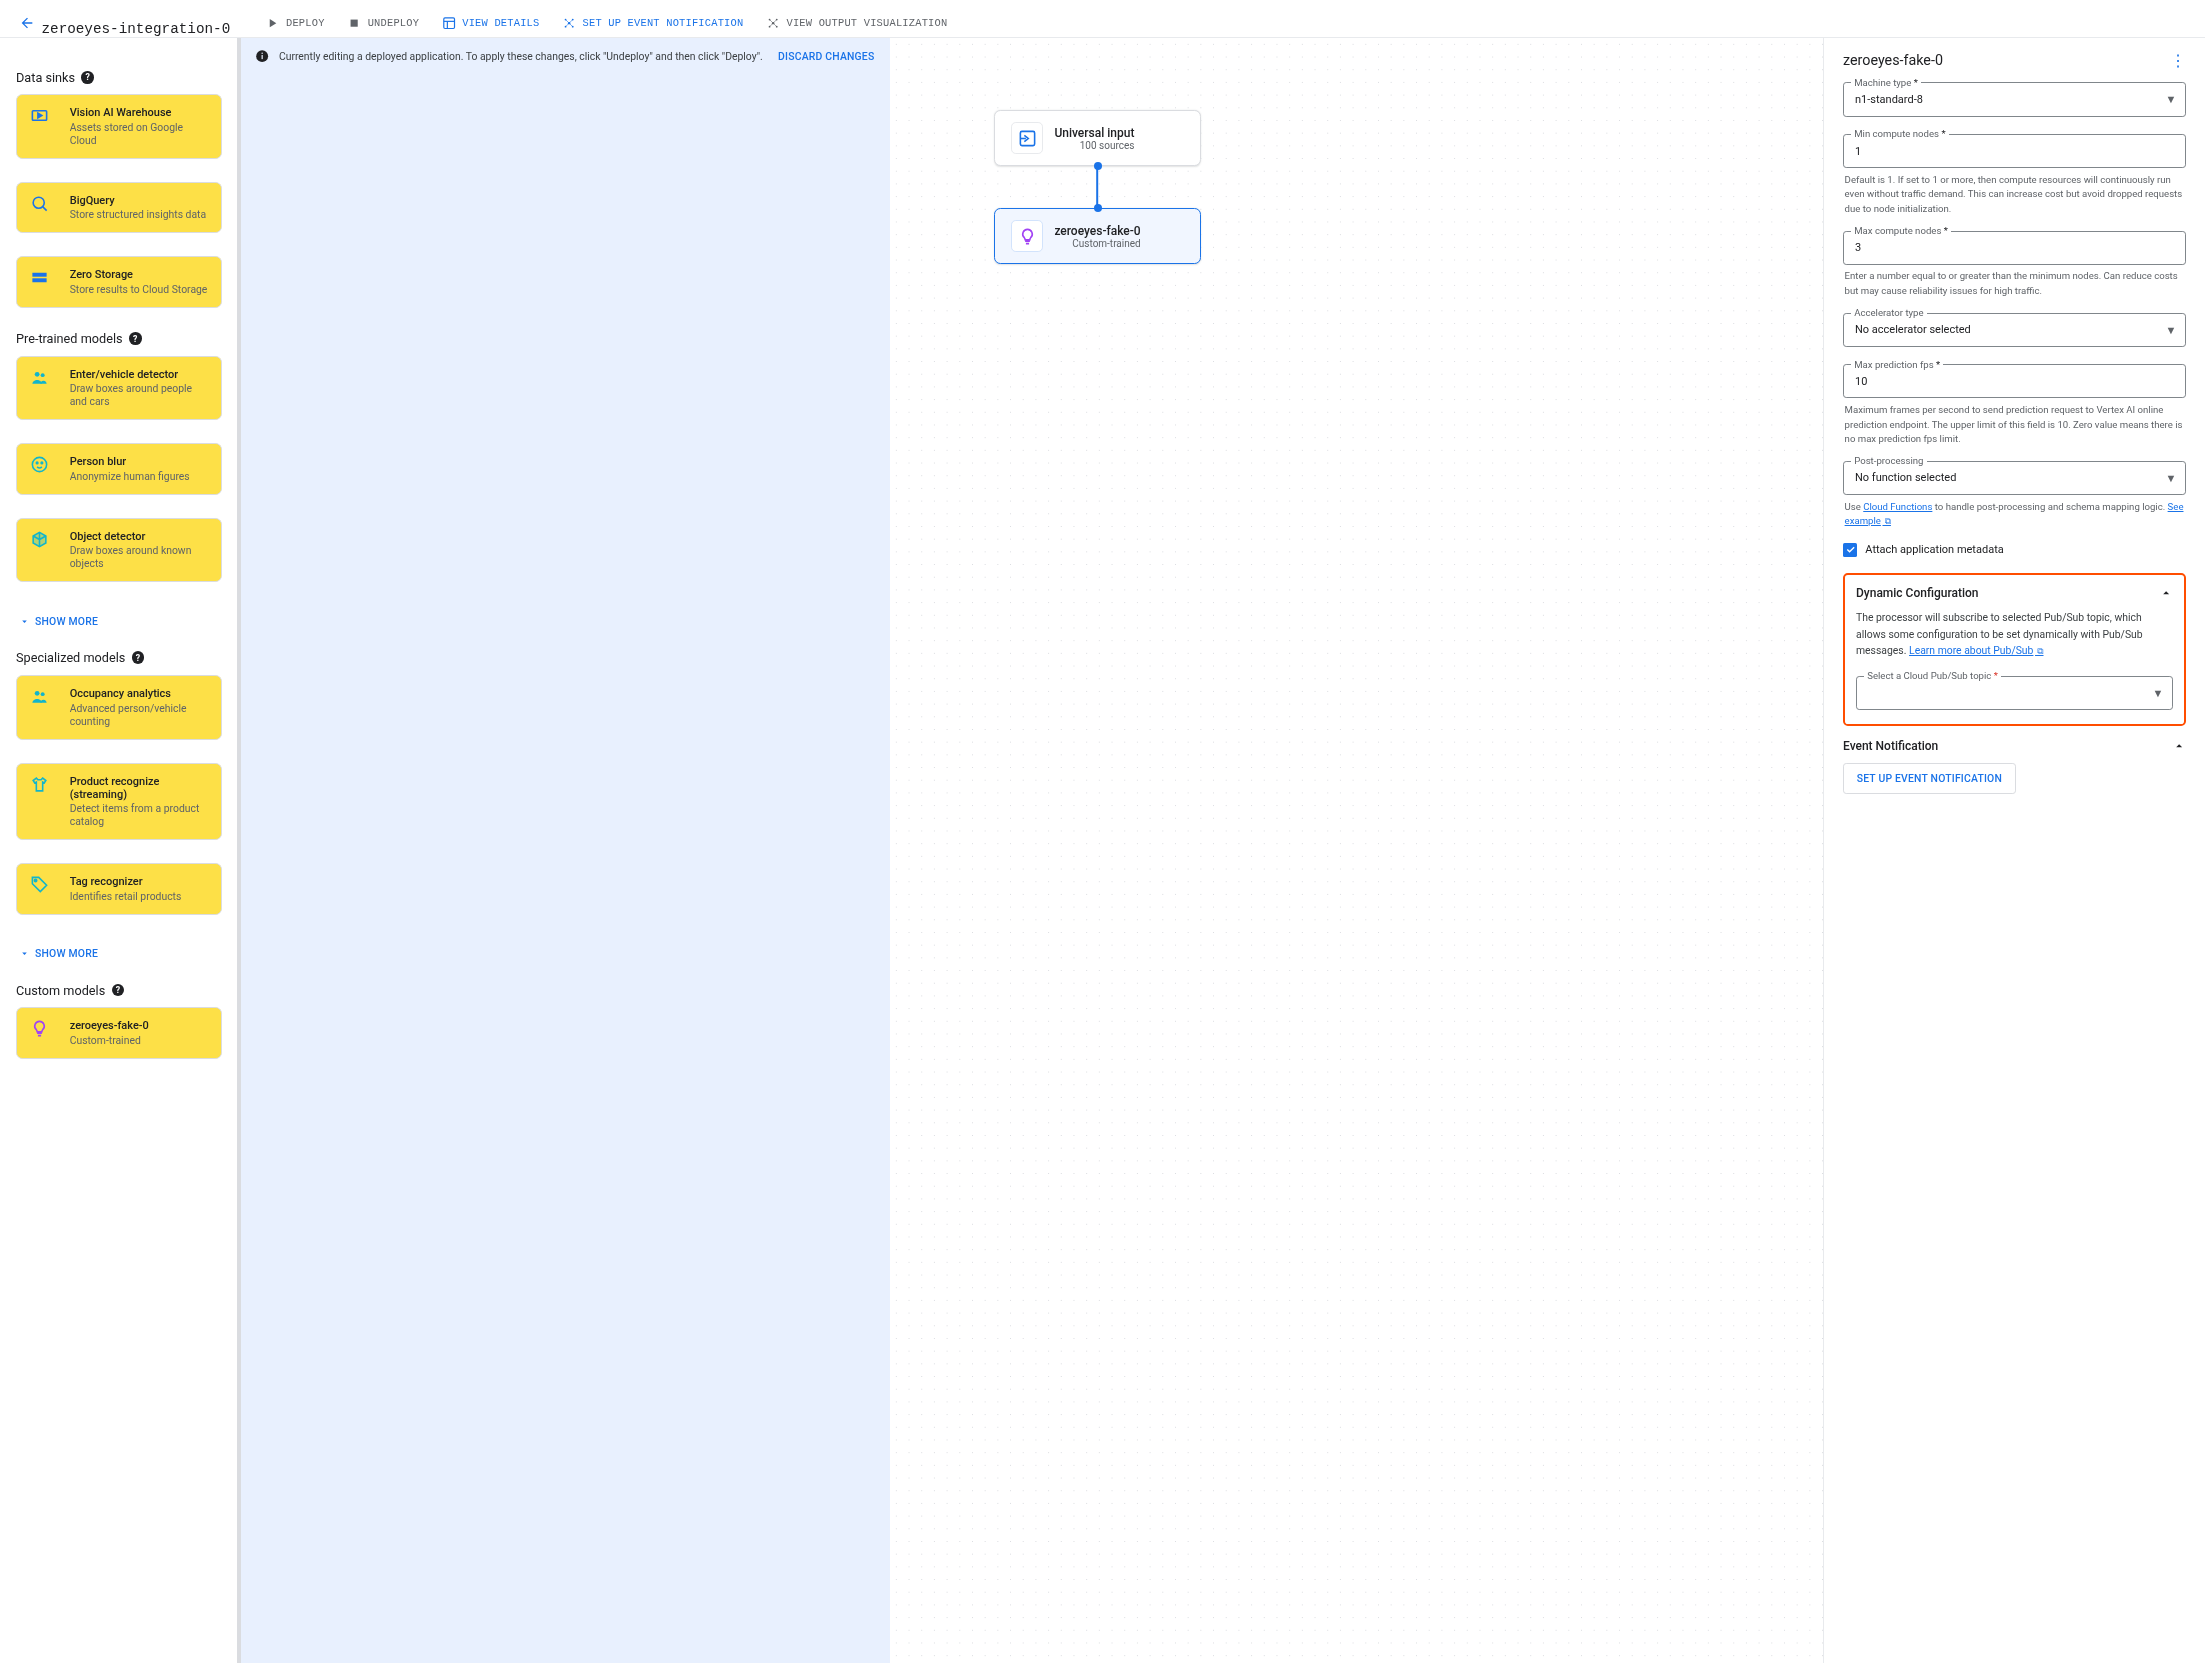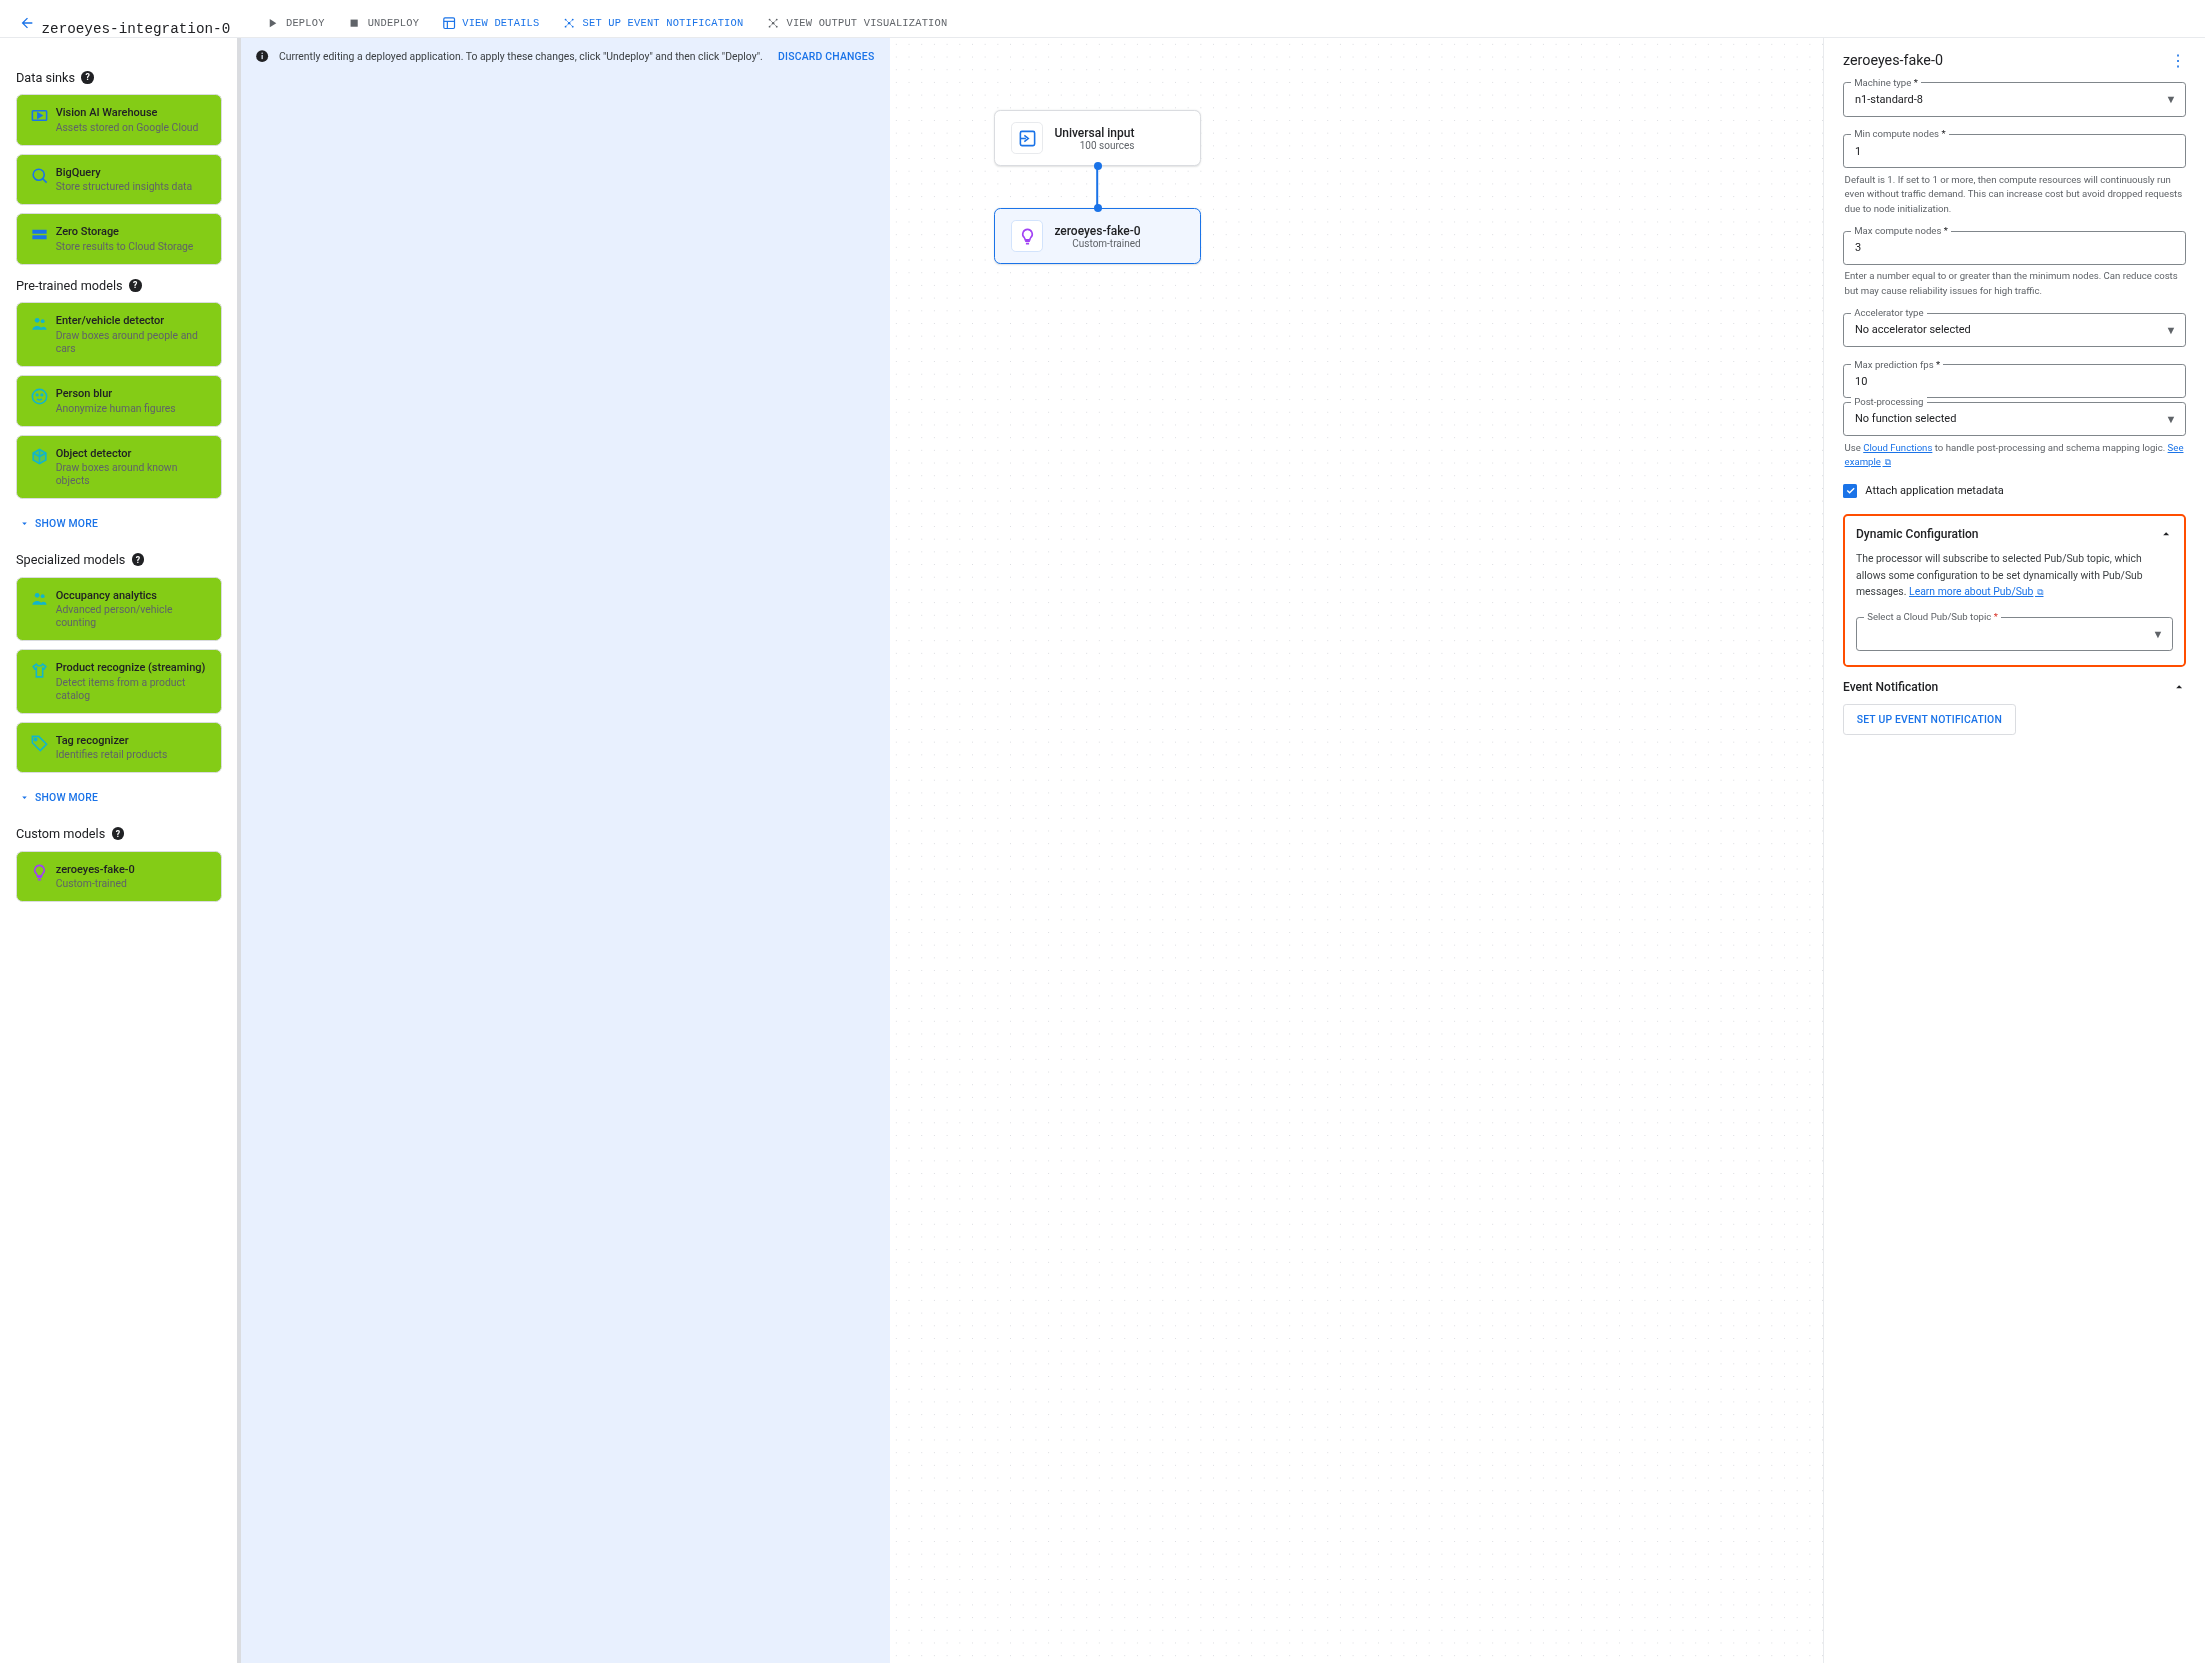--- a/index.html
+++ b/index.html
@@ -26,23 +26,23 @@
   
   
   .sidebar { width: 239px; padding: 19px 16px; overflow-y: auto; border-right: 0.8px solid #e8eaed; }
   .section-header { display: flex; align-items: center; gap: 6.4px; font-size: 12.7px; margin: 12.7px 0 9.6px; }
   .help-circle {
     width: 12.7px; height: 12.7px; border-radius: 50%; background: #202124;
     color: #fff; font-size: 8.8px; font-weight: bold; display: inline-flex;
     align-items: center; justify-content: center;
   }
   .model-card {
-    display: flex; align-items: flex-start; gap: 7px; padding: 11px 12.7px;
-    border: 0.8px solid #dadce0; border-radius: 6.4px; margin-bottom: 8px;
-    cursor: pointer; background: #84cc16;
+    display: flex; align-items: flex-start; gap: 21px; padding: 11px 12.7px;
+    border: 0.8px solid #dadce0; border-radius: 6.4px; margin-bottom: 23px;
+    cursor: pointer; background: #fde047;
   }
   .model-icon-wrap { width: 19px; height: 19px; flex-shrink: 0; display: flex; align-items: center; justify-content: center; }
   .model-title { font-size: 11px; font-weight: 500; color: #202124; }
   .model-sub { font-size: 10.4px; color: #5f6368; margin-top: 1.6px; }
   .show-more { display: flex; align-items: center; gap: 4.8px; color: #1a73e8; font-size: 10.4px; font-weight: 500; letter-spacing: 0.2px; cursor: pointer; padding: 9.6px 3.2px; }
   
   
   .canvas-wrap { flex: 1; position: relative; background: #fff; display: flex; }
   .banner {
     display: flex; align-items: flex-start; gap: 9.6px;
@@ -418,20 +418,21 @@
       <label class="field-label">Accelerator type</label>
       <select class="field-input field-select"><option>No accelerator selected</option></select>
       <span class="select-arrow">▼</span>
     </div>
     <div style="height:14.3px"></div>
 
     <div class="field">
       <label class="field-label"><span>Max prediction fps</span> <span class="req">*</span></label>
       <input class="field-input" value="10" style="">
     </div>
+    <div class="field-help">Maximum frames per second to send prediction request to Vertex AI online prediction endpoint. The upper limit of this field is 10. Zero value means there is no max prediction fps limit.</div>
 
     <div class="field select-wrap">
       <label class="field-label">Post-processing</label>
       <select class="field-input field-select"><option>No function selected</option></select>
       <span class="select-arrow">▼</span>
     </div>
     <div class="field-help">
       <span>Use </span><a>Cloud Functions</a><span> to handle post-processing and schema mapping logic. </span><a><span>See example</span><span class="ext-icon"> ⧉</span></a>
     </div>
 

